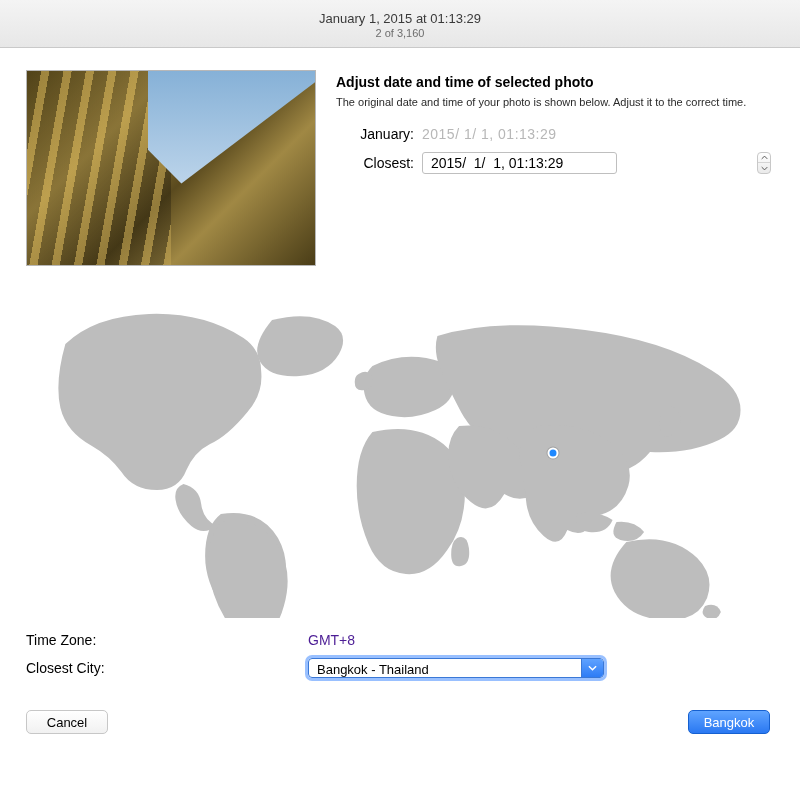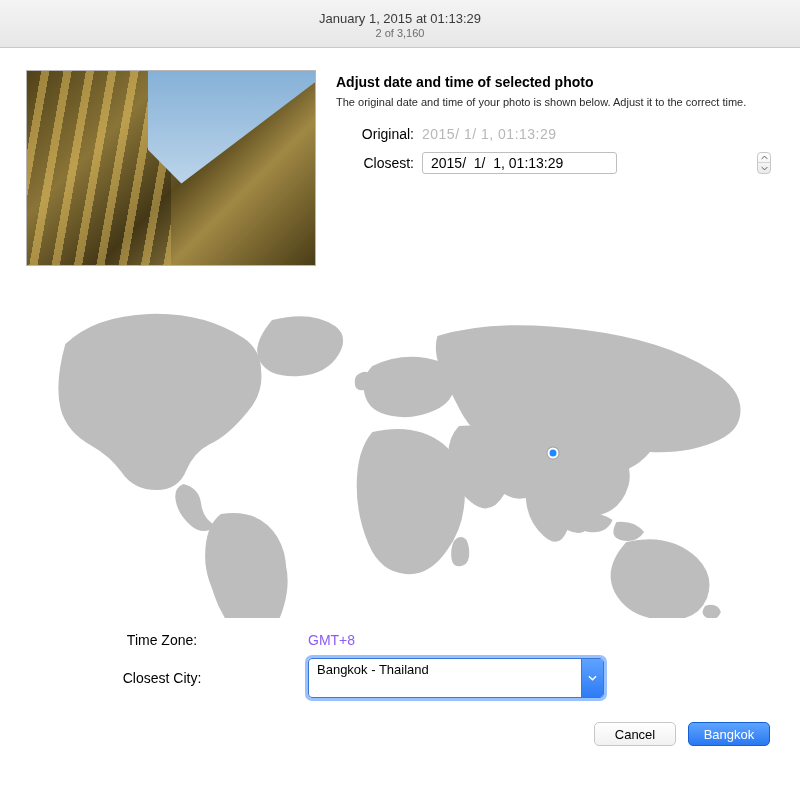--- a/index.html
+++ b/index.html
@@ -116,27 +116,27 @@
   }
 
   .tzgrid {
     margin-top: 14px;
     display: grid;
     grid-template-columns: 282px 300px;
     row-gap: 10px;
     align-items: center;
     font-size: 14px;
   }
-  .tzgrid .lab { text-align: center; padding-right: 10px; }
-  .tz-static { color: #8b5cf6; }
+  .tzgrid .lab { text-align: left; padding-right: 10px; }
+  .tz-static { color: #4c1d95; }
 
   .combo {
     position: relative;
     width: 296px;
-    height: 40px;
+    height: 20px;
     border-radius: 4px;
     box-shadow: 0 0 0 3px rgba(70, 140, 255, .55);
   }
   .combo-inner {
     position: absolute; inset: 0;
     display: flex;
     border: 1px solid #3a78d6;
     border-radius: 4px;
     background: #fff;
     overflow: hidden;
@@ -144,23 +144,23 @@
   .combo-text { flex: 1; padding: 3px 8px 0; font-size: 13px; }
   .combo-btn {
     width: 22px;
     background: linear-gradient(#5fa2ff, #2e7cf5);
     display: flex; align-items: center; justify-content: center;
     border-left: 1px solid #3a78d6;
   }
   .combo-btn svg { width: 9px; height: 6px; }
 
   .footer {
-    margin-top: 24px;
-    display: flex;
-    justify-content: flex-end;
+    margin-top: 32px;
+    display: flex;
+    justify-content: space-between;
     gap: 12px;
     padding-right: 4px;
   }
   .btn {
     min-width: 82px;
     height: 24px;
     border-radius: 5px;
     font-size: 13px;
     font-family: inherit;
     border: 1px solid #c7c7c7;
@@ -186,21 +186,21 @@
   <div class="topsection">
     <div class="thumb">
         <div class="sky"></div>
       </div>
 
     <div class="rightcol">
       <div class="heading">Adjust date and time of selected photo</div>
       <div class="desc">The original date and time of your photo is shown below. Adjust it to the correct time.</div>
 
       <div class="fieldgrid">
-        <div class="fld-label">Original:</div>
+        <div class="fld-label">January:</div>
         <div class="fld-static">2015/  1/  1, 01:13:29</div>
         <div></div>
 
         <div class="fld-label">Closest:</div>
         <input class="fld-input" type="text" value="2015/  1/  1, 01:13:29" style="">
         <div class="stepper">
           <div>
             <svg viewBox="0 0 10 6">
                 <path d="M1 5 L5 1 L9 5" fill="none" stroke="#555" stroke-width="1.4"></path>
               </svg>

